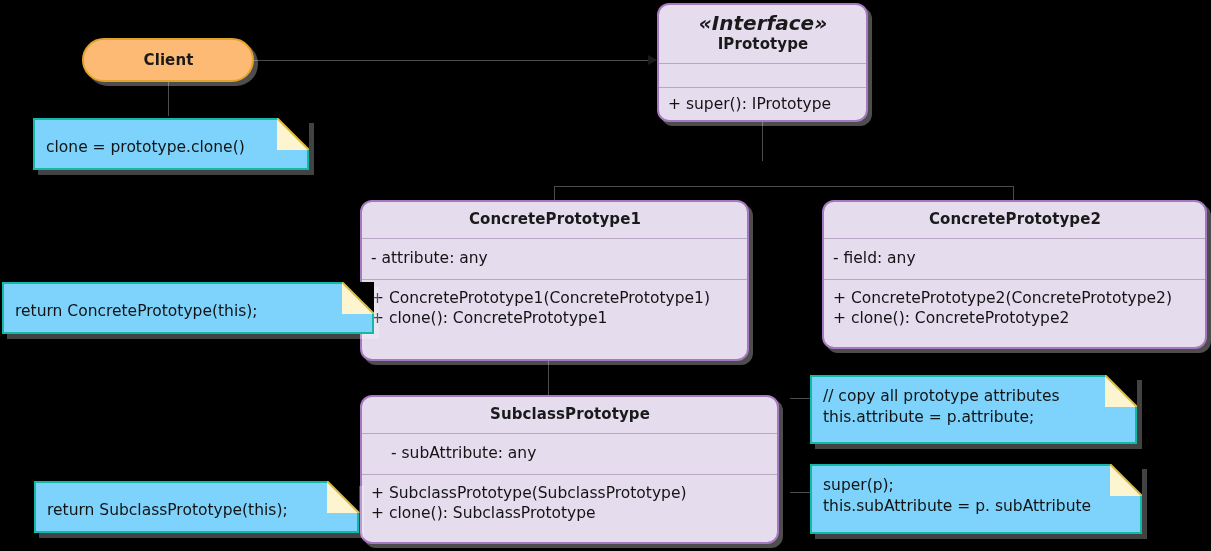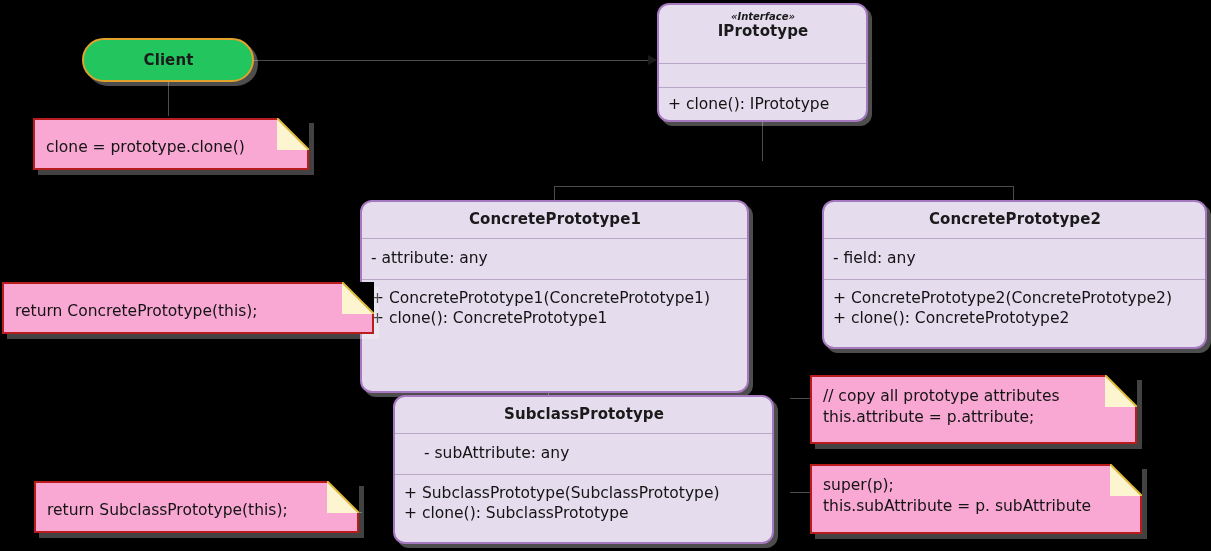--- a/index.html
+++ b/index.html
@@ -23,21 +23,21 @@
     position: absolute;
     box-sizing: border-box;
     border-radius: 12px;
     border: 2px solid #a678bf;
     background: #e5dcee;
     box-shadow: 4px 4px 0 rgba(255,255,255,0.30);
     overflow: hidden;
   }
   .uml-box.client-box {
     border-color: #e2a22c;
-    background: #22c55e;
+    background: #fdba74;
     border-radius: 22px;
   }
   .compartment {
     box-sizing: border-box;
     padding: 5px 8px 5px 9px;
   }
   .compartment + .compartment {
     border-top: 1px solid #b9a7c6;
   }
   .uml-title {
@@ -45,37 +45,37 @@
     font-weight: bold;
     font-size: 15px;
     color: #1a1a1a;
     line-height: 1.25;
     letter-spacing: .1px;
   }
   .uml-stereo {
     display: block;
     font-style: italic;
     font-weight: bold;
-    font-size: 10px;
+    font-size: 20px;
     text-align: center;
     color: #1a1a1a;
   }
   .uml-line {
     font-size: 15.5px;
     color: #141414;
     line-height: 1.32;
     white-space: nowrap;
   }
 
   
   .note {
     position: absolute;
     box-sizing: border-box;
-    background: #f9a8d4;
-    border: 2px solid #b91c1c;
+    background: #7dd3fc;
+    border: 2px solid #14b8a6;
     color: #141414;
     font-size: 15.5px;
     line-height: 1.38;
     padding: 6px 10px 14px 11px;
     box-shadow: 5px 5px 0 rgba(255,255,255,0.26);
   }
   .note-body { position: relative; z-index: 2; }
   .note-body div { white-space: nowrap; }
 
   
@@ -156,26 +156,26 @@
   </div>
 
   
   <div class="uml-box" style="left:657px; top:3px; width:211px; height:119px;">
     <div class="compartment" style="height:58px; padding-top:6px;">
       <span class="uml-stereo">«Interface»</span>
       <div class="uml-title">IPrototype</div>
     </div>
     <div class="compartment" style="height:24px;"></div>
     <div class="compartment" style="height:37px; padding-top:6px;">
-      <div class="uml-line">+ clone(): IPrototype</div>
-    </div>
-  </div>
-
-  
-  <div class="uml-box" style="left:360px; top:200px; width:389px; height:193px;">
+      <div class="uml-line">+ super(): IPrototype</div>
+    </div>
+  </div>
+
+  
+  <div class="uml-box" style="left:360px; top:200px; width:389px; height:161px;">
     <div class="compartment" style="height:36px; padding-top:8px;">
       <div class="uml-title">ConcretePrototype1</div>
     </div>
     <div class="compartment" style="height:41px; padding-top:9px;">
       <div class="uml-line">- attribute: any</div>
     </div>
     <div class="compartment" style="height:72px; padding-top:8px;">
       <div class="uml-line">+ ConcretePrototype1(ConcretePrototype1)</div>
       <div class="uml-line">+ clone(): ConcretePrototype1</div>
     </div>
@@ -189,21 +189,21 @@
     <div class="compartment" style="height:41px; padding-top:9px;">
       <div class="uml-line">- field: any</div>
     </div>
     <div class="compartment" style="height:72px; padding-top:8px;">
       <div class="uml-line">+ ConcretePrototype2(ConcretePrototype2)</div>
       <div class="uml-line">+ clone(): ConcretePrototype2</div>
     </div>
   </div>
 
   
-  <div class="uml-box" style="left:360px; top:395px; width:381px; height:149px;margin-left:33px;">
+  <div class="uml-box" style="left:360px; top:395px; width:419px; height:149px;">
     <div class="compartment" style="height:36px; padding-top:8px;">
       <div class="uml-title">SubclassPrototype</div>
     </div>
     <div class="compartment" style="height:41px; padding-top:9px;padding-left:29px;">
       <div class="uml-line">- subAttribute: any</div>
     </div>
     <div class="compartment" style="height:72px; padding-top:8px;">
       <div class="uml-line">+ SubclassPrototype(SubclassPrototype)</div>
       <div class="uml-line">+ clone(): SubclassPrototype</div>
     </div>

